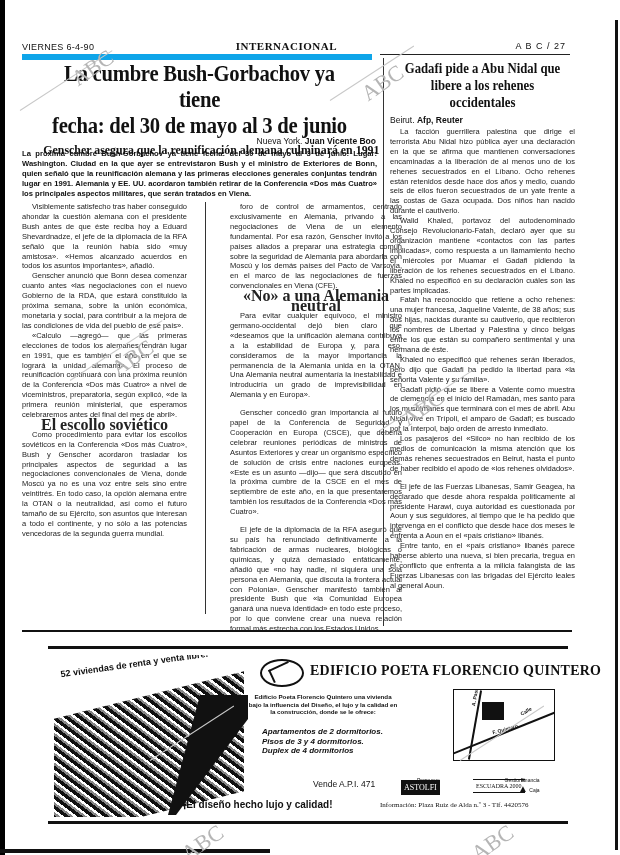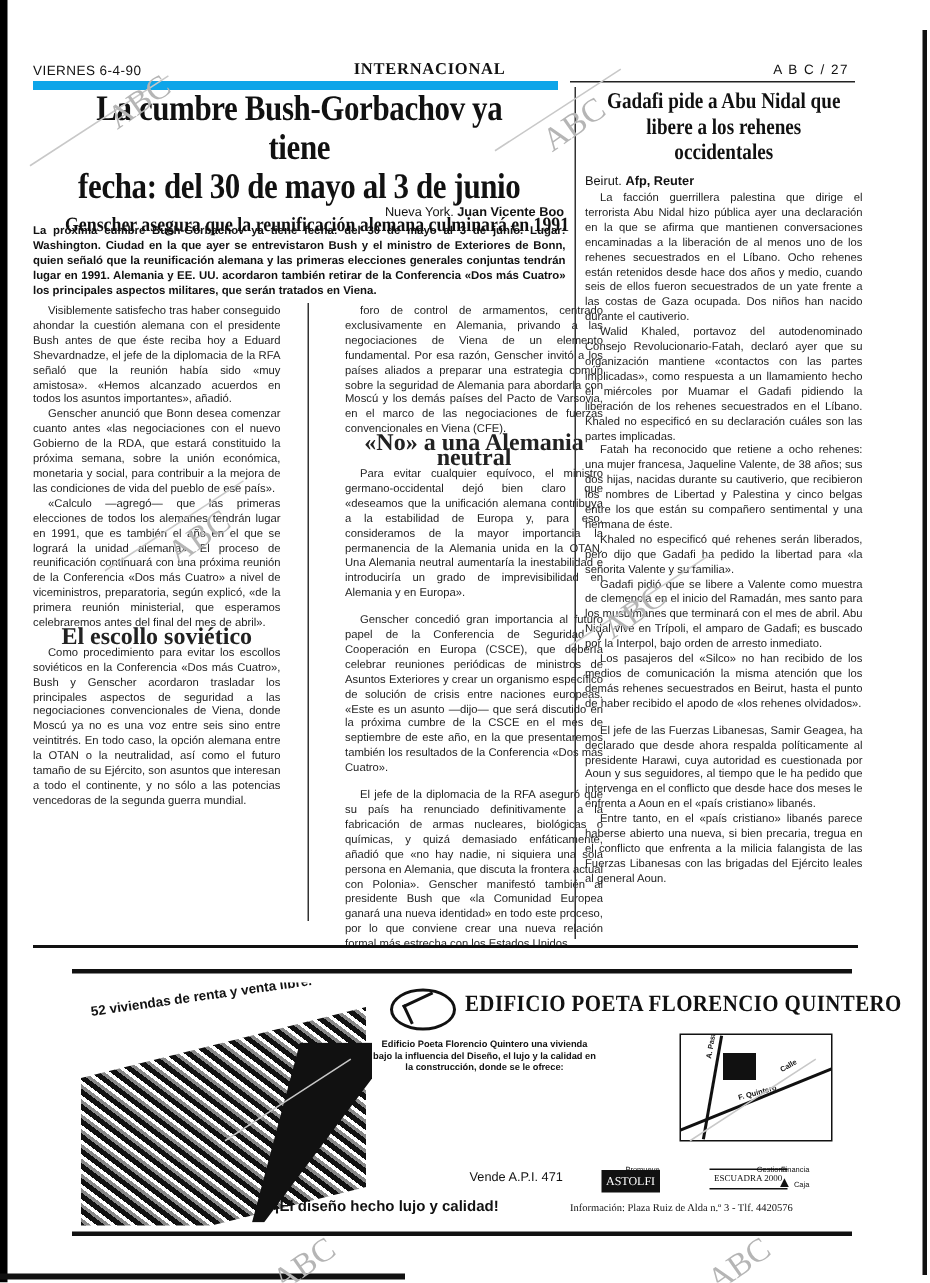--- a/index.html
+++ b/index.html
@@ -131,20 +131,25 @@
 
 <div class="ad">
   <div class="ad-photo">
     <div class="dark"></div>
     <div class="poly"></div>
     <div class="tag">52 viviendas de renta y venta libre.</div>
   </div>
   <div class="ad-logo"></div>
   <div class="ad-title">EDIFICIO POETA FLORENCIO QUINTERO</div>
   <div class="ad-copy">Edificio Poeta Florencio Quintero una vivienda bajo la influencia del Diseño, el lujo y la calidad en la construcción, donde se le ofrece:</div>
+  <div class="ad-offer">
+    <div>Apartamentos de 2 dormitorios.</div>
+    <div>Pisos de 3 y 4 dormitorios.</div>
+    <div>Duplex de 4 dormitorios</div>
+  </div>
   <div class="ad-map">
     <div class="road1"></div>
     <div class="road2"></div>
     <div class="block"></div>
     <span class="lbl" style="left:10px;top:2px;transform:rotate(-80deg);">A. Pastor</span>
     <span class="lbl" style="left:38px;top:36px;transform:rotate(-15deg);">F. Quintero</span>
     <span class="lbl" style="left:66px;top:18px;transform:rotate(-30deg);">Calle</span>
   </div>
   <div class="ad-vende">Vende A.P.I. 471</div>
   <div class="ad-slogan">¡El diseño hecho lujo y calidad!</div>

